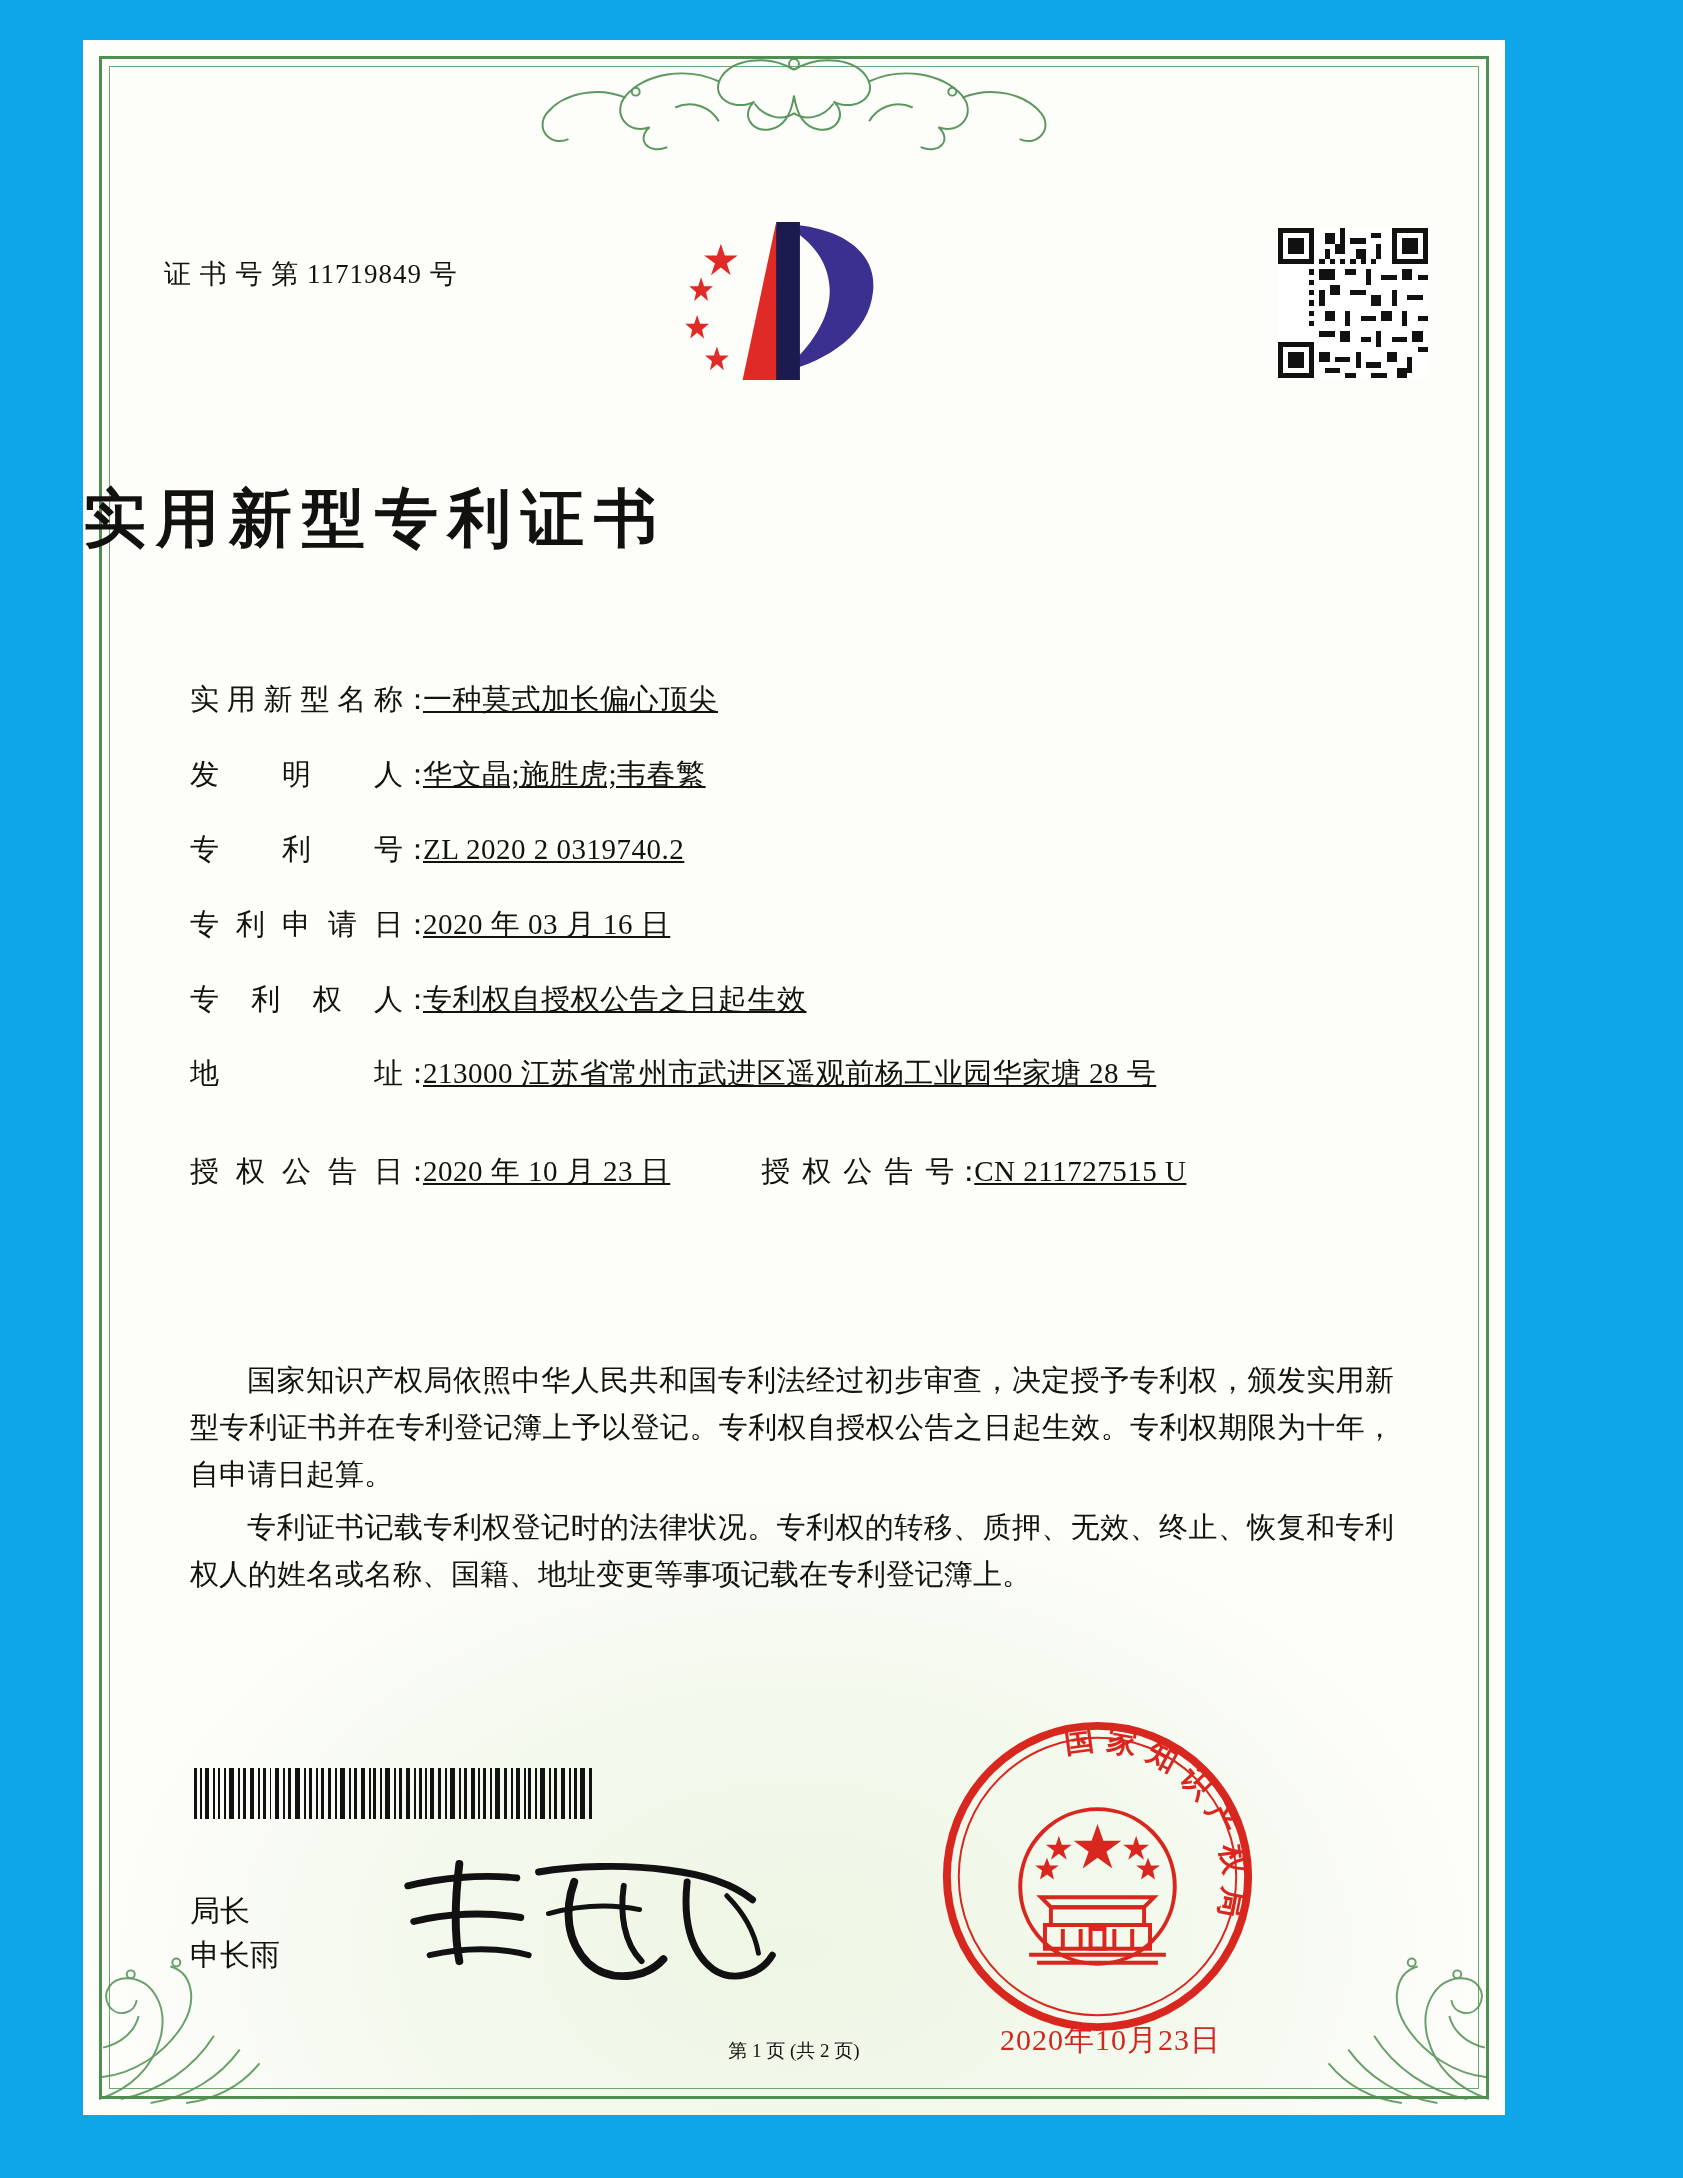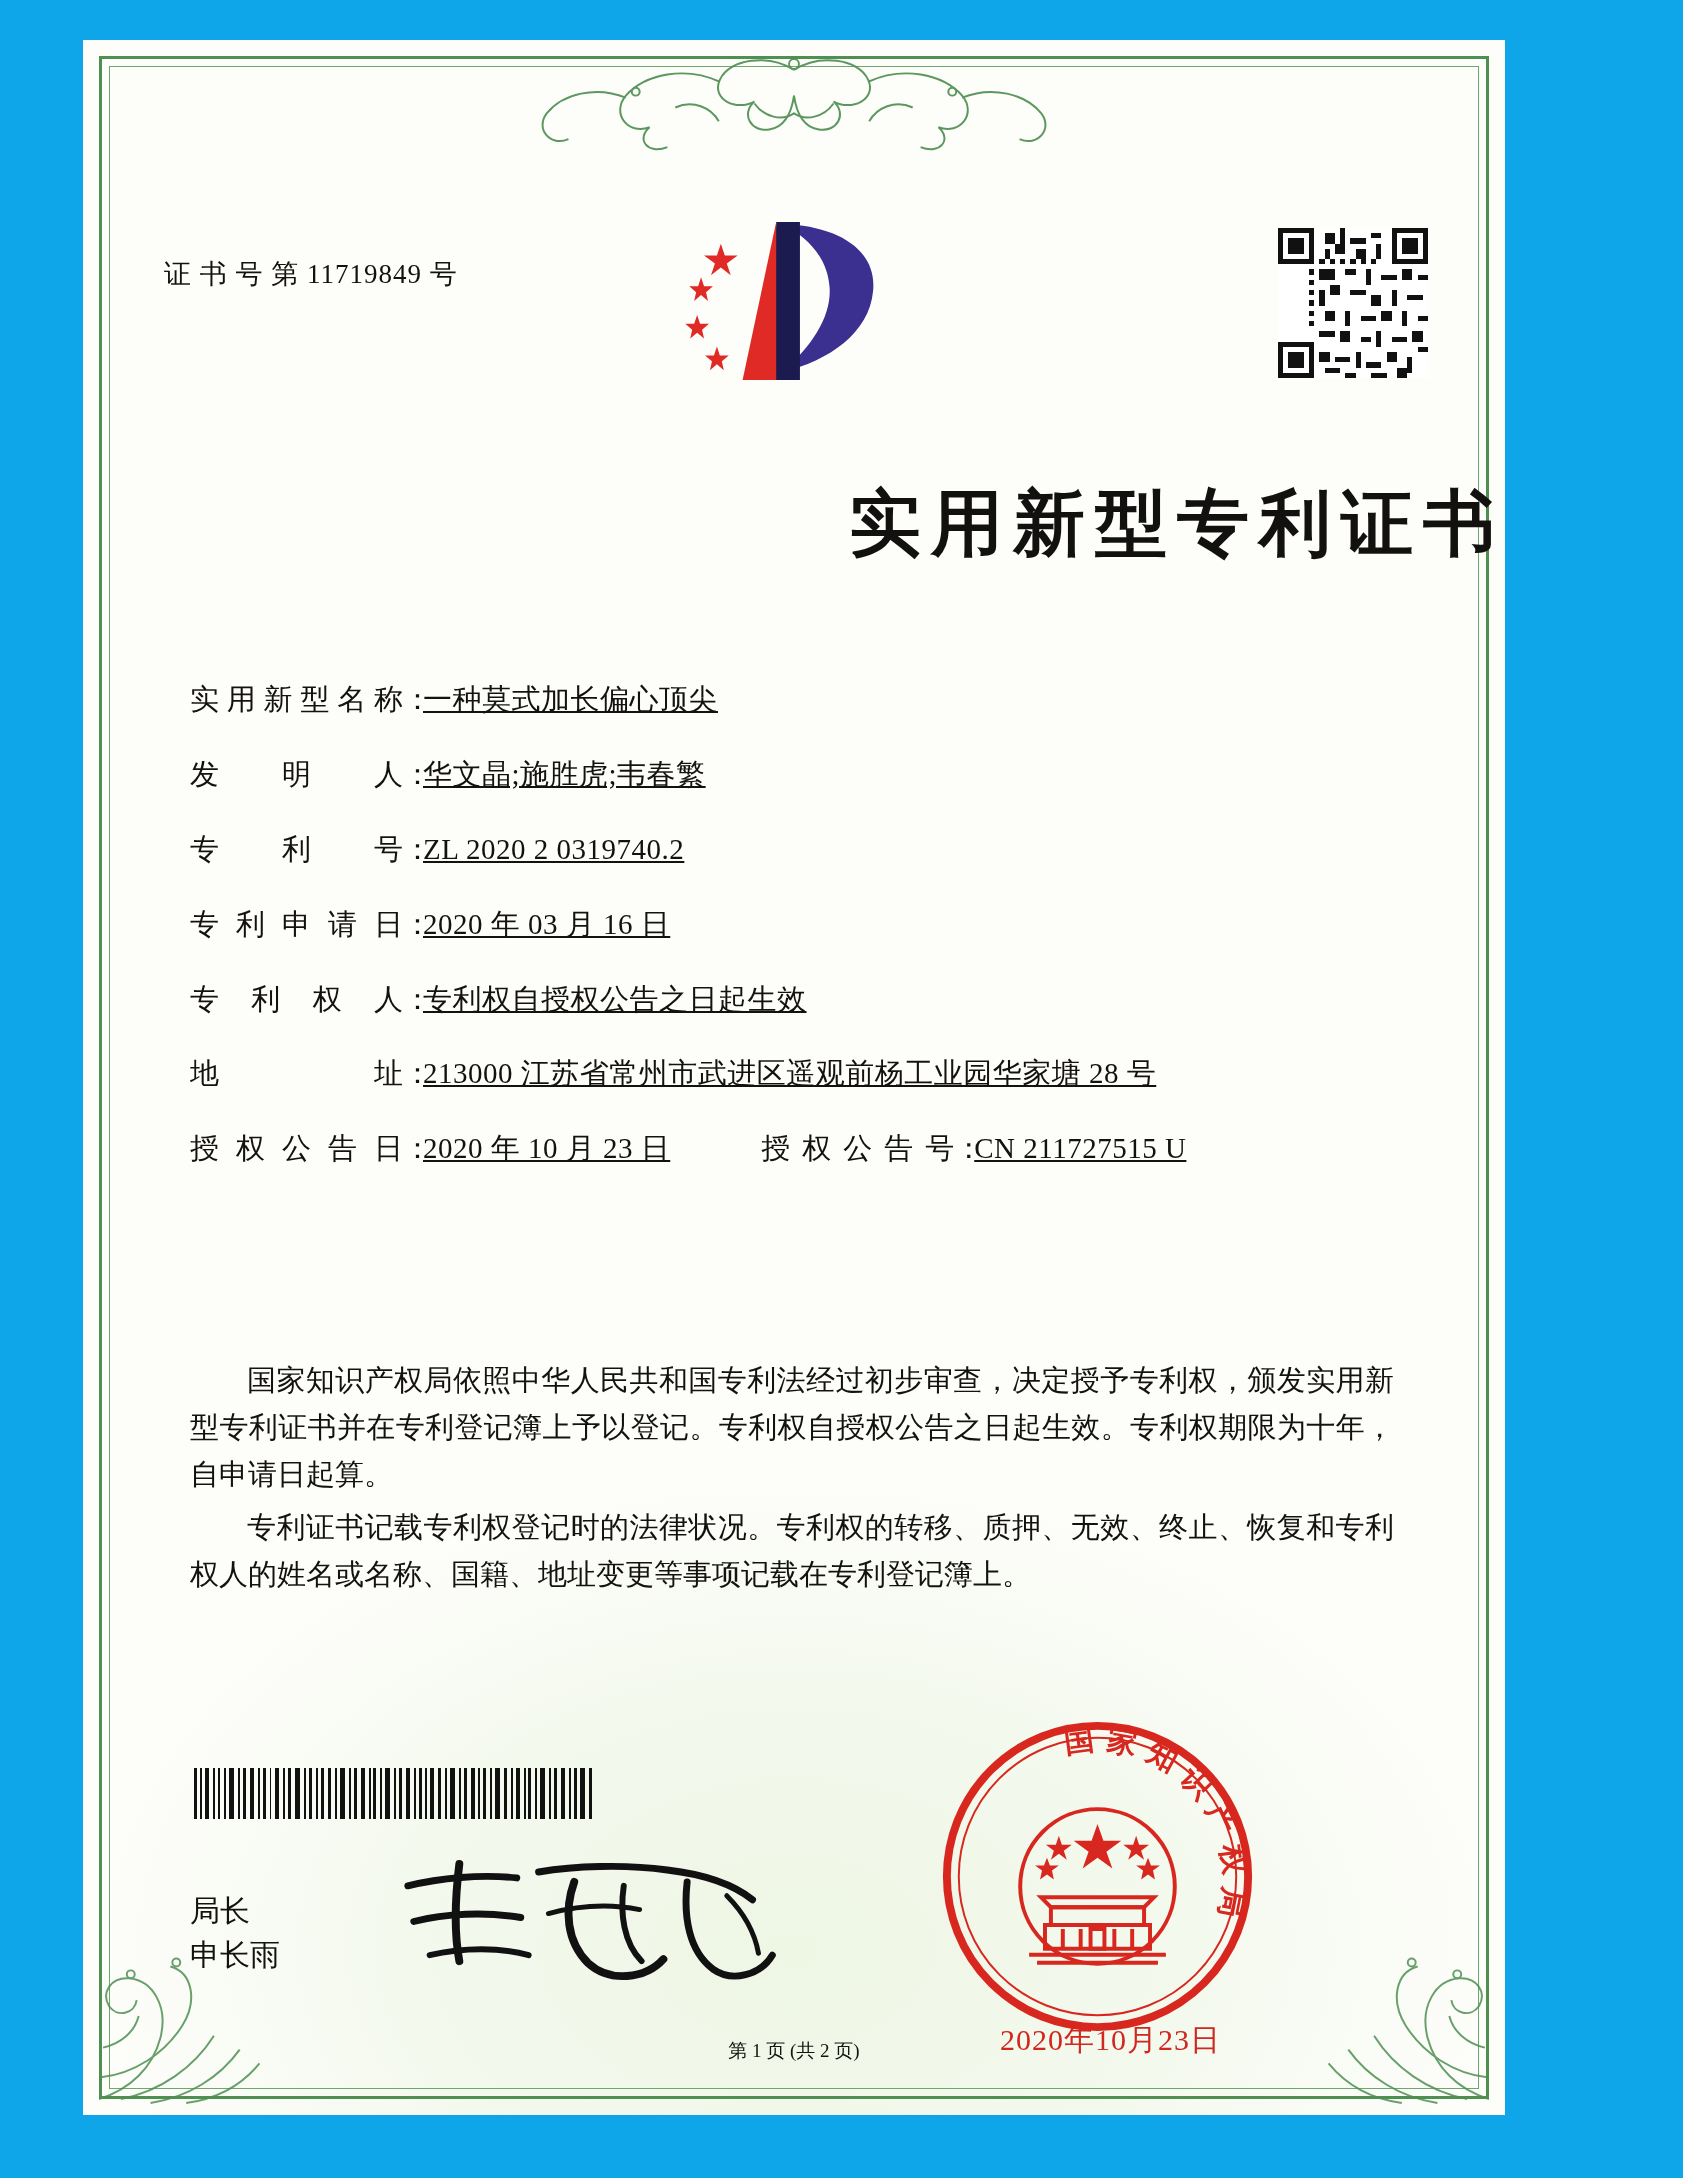--- a/index.html
+++ b/index.html
@@ -105,22 +105,22 @@
     top: 188px;
     width: 150px;
     height: 150px;
   }
 
   .doc-title {
     position: absolute;
     left: 0;
     right: 0;
     top: 436px;
-    text-align: right;
-    font-size: 72px;
+    text-align: left;
+    font-size: 63px;
     letter-spacing: 10px;
     font-weight: 700;
     font-family: "DejaVu Serif", "Liberation Serif", serif;
     color: #121110;
   }
 
   
   .fields {
     position: absolute;
     left: 107px;
@@ -150,20 +150,21 @@
   .field-value {
     letter-spacing: 0.5px;
     text-decoration: underline;
   }
   .field-row.dual .field-value { margin-right: 91px; }
   .field-row.dual .field-label-2 {
     display: inline-block;
     width: 193px;
     text-align: justify;
     text-align-last: justify;
+    margin-top: 23px;
   }
 
   
   .paragraphs {
     position: absolute;
     left: 107px;
     top: 1317px;
     width: 1216px;
     font-size: 29px;
     line-height: 1.62;

